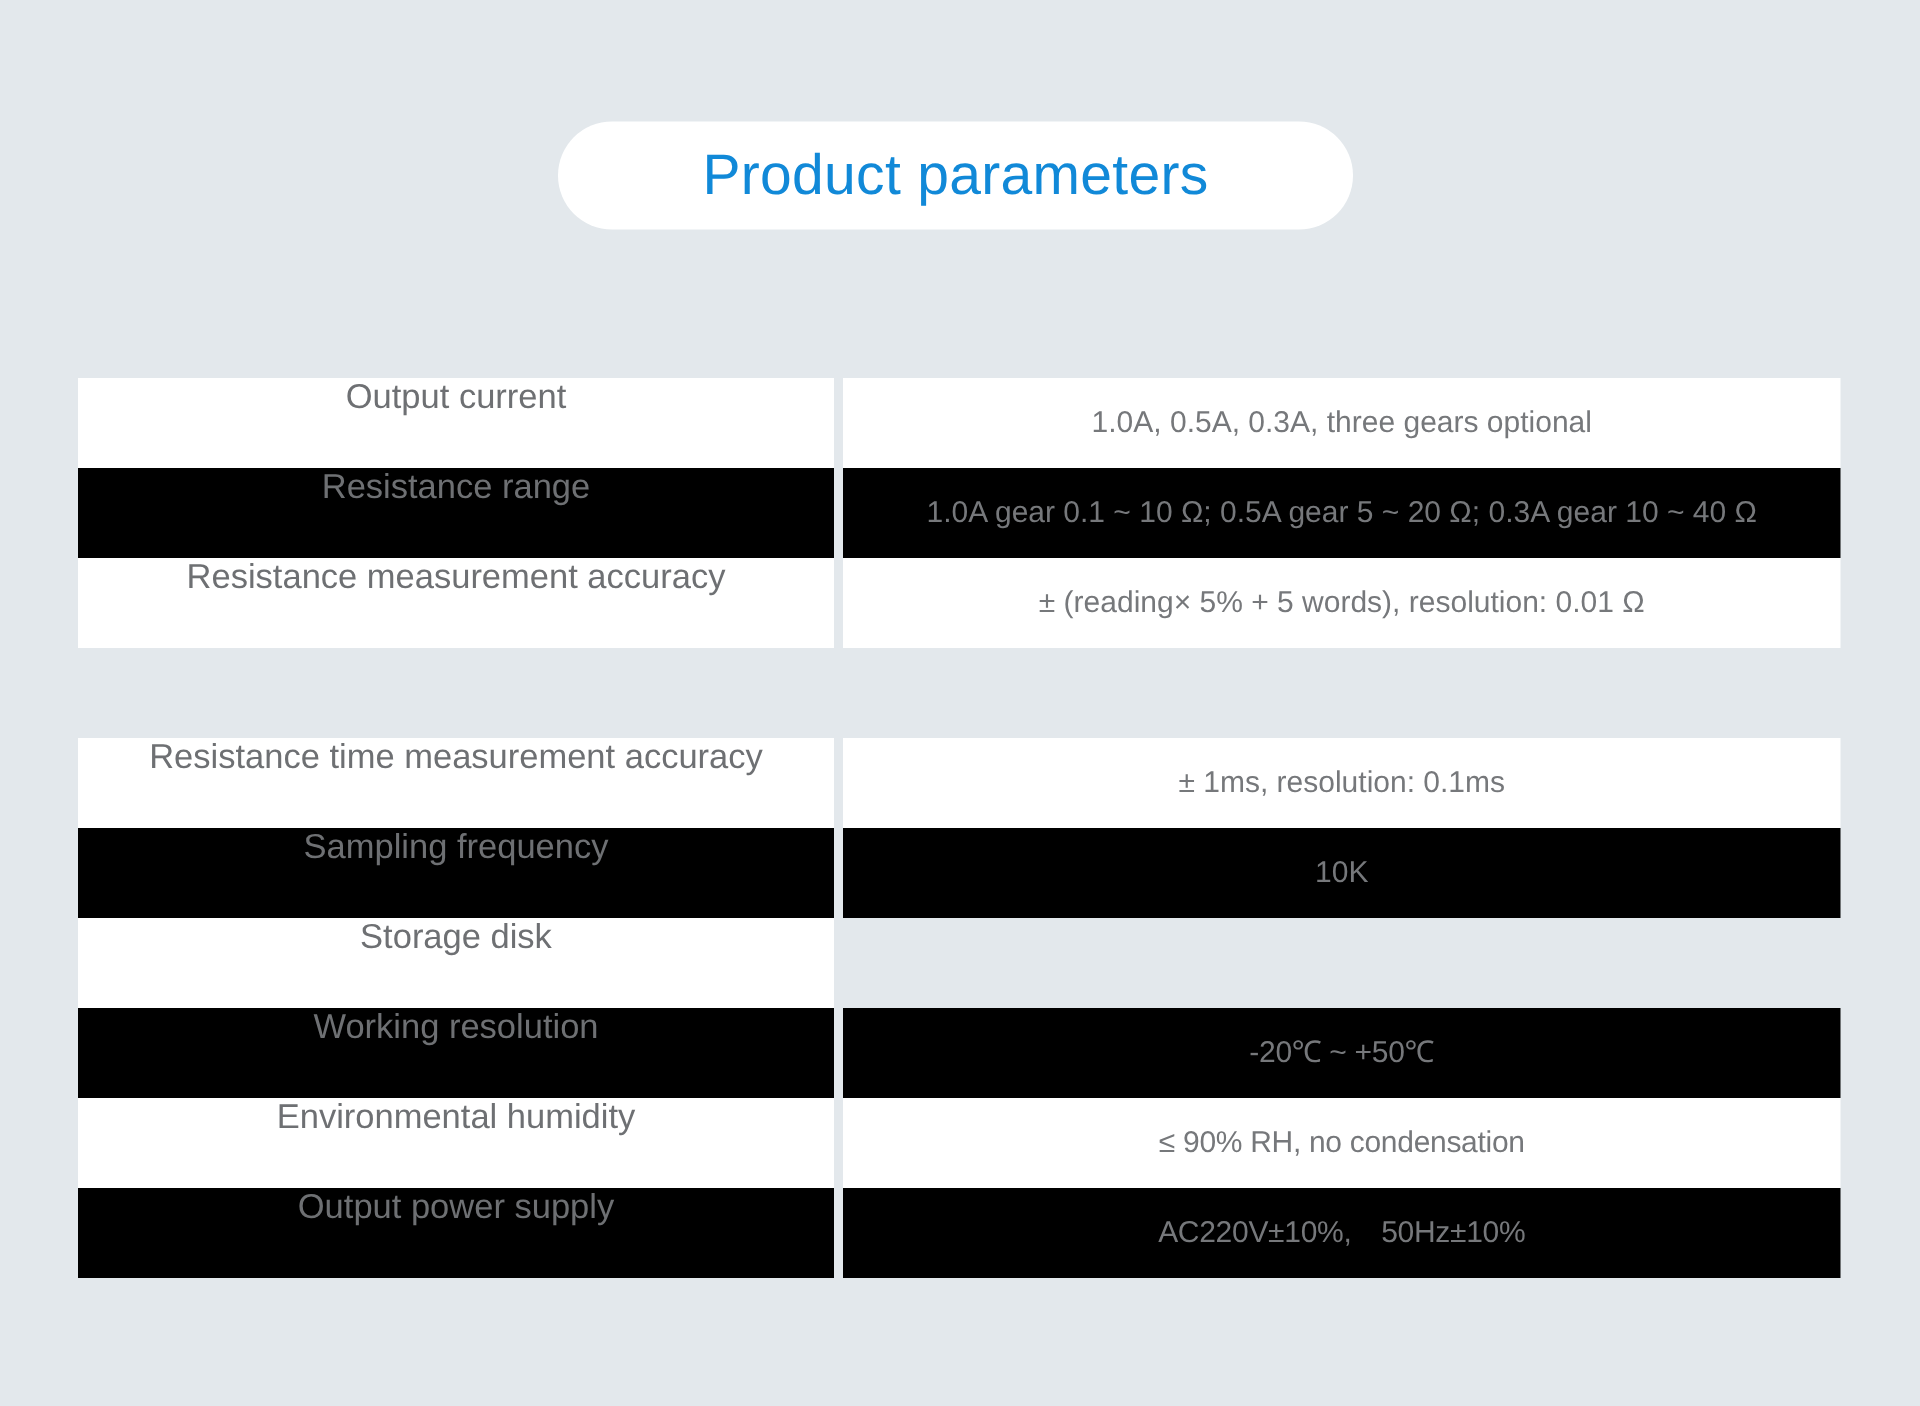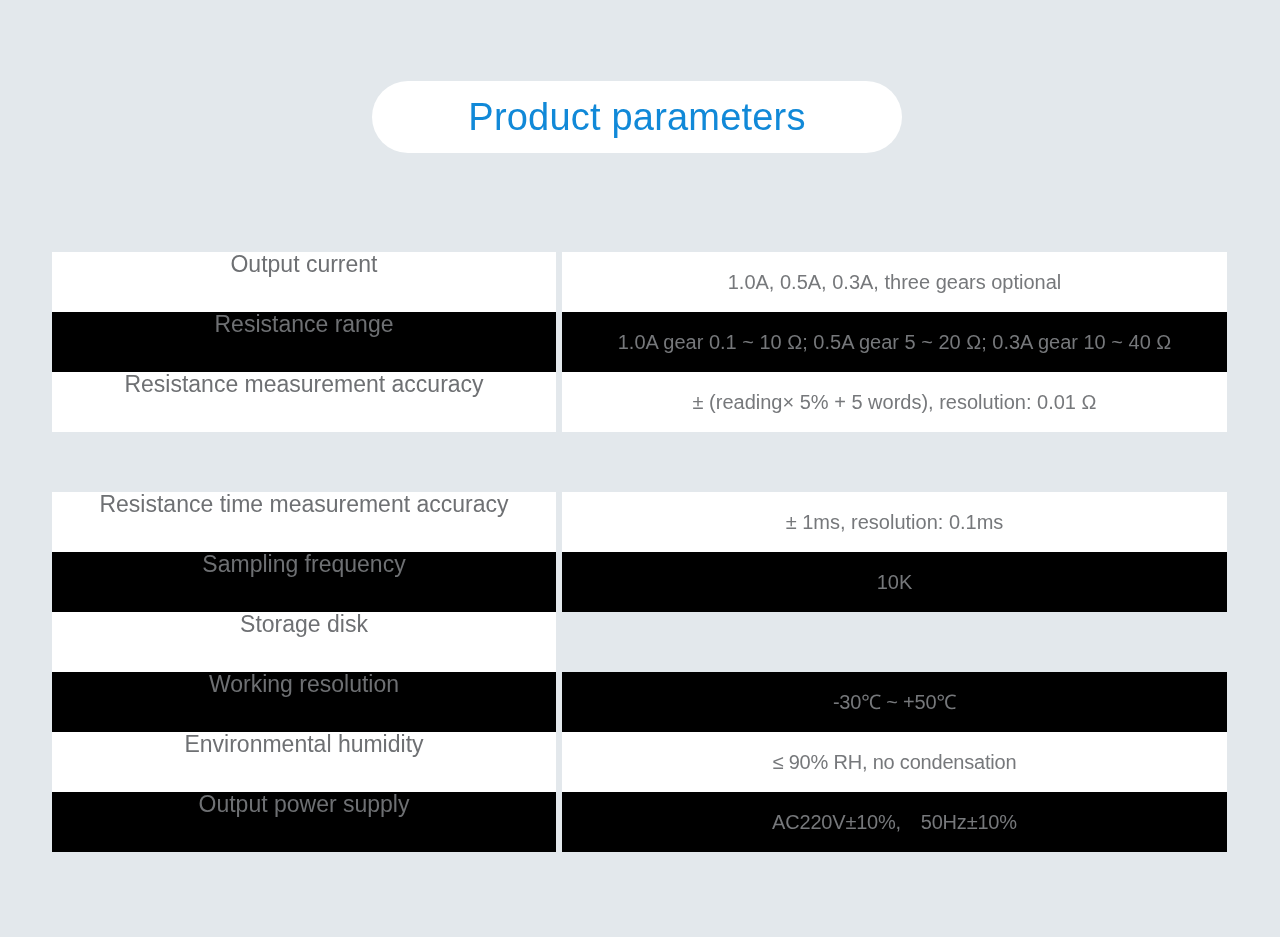--- a/index.html
+++ b/index.html
@@ -179,21 +179,21 @@
       </div>
       <div class="spec-gap"></div>
     </div>
 
     <div class="spec-row even r8">
       <div class="spec-label">
         <span class="spec-label-text">Working resolution</span>
       </div>
       <div class="spec-gap"></div>
       <div class="spec-value">
-        <span class="spec-value-text">-30℃ ~ +50℃</span>
+        <span class="spec-value-text">-20℃ ~ +50℃</span>
       </div>
     </div>
 
     <div class="spec-row odd r9">
       <div class="spec-label">
         <span class="spec-label-text">Environmental humidity</span>
       </div>
       <div class="spec-gap"></div>
       <div class="spec-value">
         <span class="spec-value-text">≤ 90% RH, no condensation</span>

